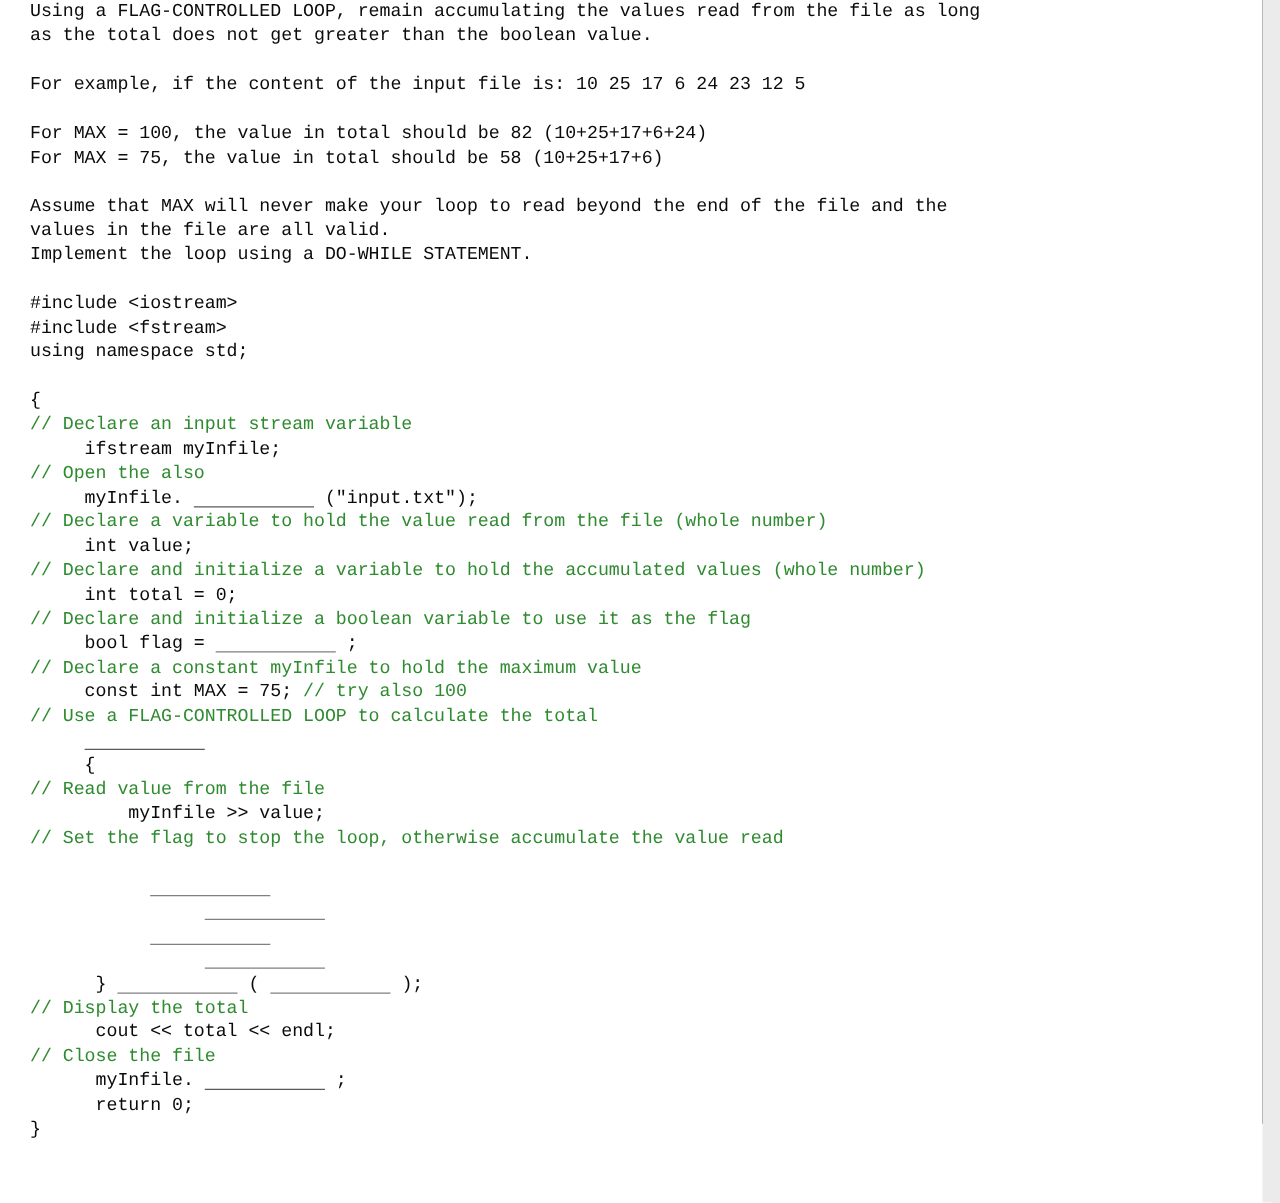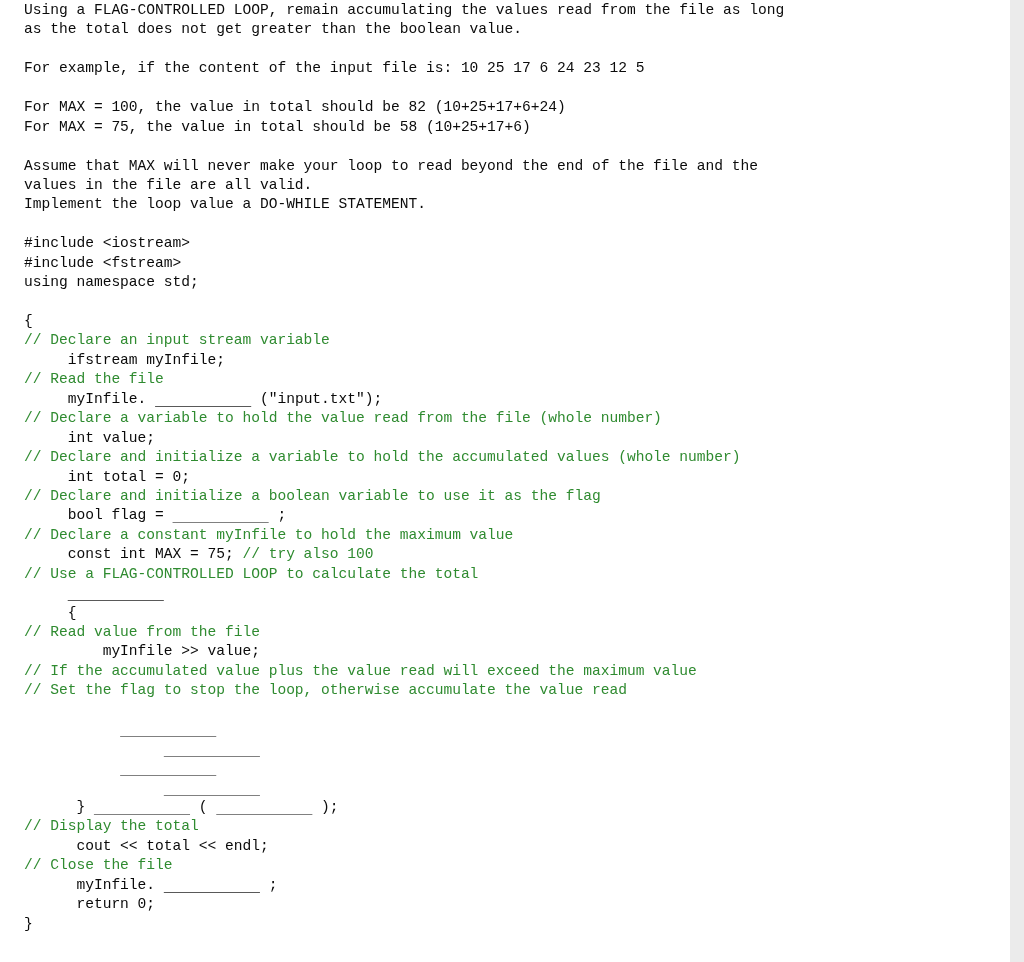--- a/index.html
+++ b/index.html
@@ -92,37 +92,37 @@
         <div class="line prose">Using a FLAG-CONTROLLED LOOP, remain accumulating the values read from the file as long</div>
         <div class="line prose">as the total does not get greater than the boolean value.</div>
         <div class="line blankline">&nbsp;</div>
         <div class="line prose">For example, if the content of the input file is: 10 25 17 6 24 23 12 5</div>
         <div class="line blankline">&nbsp;</div>
         <div class="line prose">For MAX = 100, the value in total should be 82 (10+25+17+6+24)</div>
         <div class="line prose">For MAX = 75, the value in total should be 58 (10+25+17+6)</div>
         <div class="line blankline">&nbsp;</div>
         <div class="line prose">Assume that MAX will never make your loop to read beyond the end of the file and the</div>
         <div class="line prose">values in the file are all valid.</div>
-        <div class="line prose">Implement the loop value a DO-WHILE STATEMENT.</div>
+        <div class="line prose">Implement the loop using a DO-WHILE STATEMENT.</div>
       </div>
 
       <div class="line blankline">&nbsp;</div>
 
       <div>
 
         <div class="line code">#include &lt;iostream&gt;</div>
         <div class="line code">#include &lt;fstream&gt;</div>
         <div class="line code">using namespace std;</div>
         <div class="line blankline">&nbsp;</div>
         <div class="line code">{</div>
 
         <div class="line comment">// Declare an input stream variable</div>
         <div class="line code">     ifstream myInfile;</div>
 
-        <div class="line comment">// Read the file</div>
+        <div class="line comment">// Open the also</div>
         <div class="line"><span class="code">     myInfile. </span><span class="blank">___________</span><span class="code"> ("input.txt");</span></div>
 
         <div class="line comment">// Declare a variable to hold the value read from the file (whole number)</div>
         <div class="line code">     int value;</div>
 
         <div class="line comment">// Declare and initialize a variable to hold the accumulated values (whole number)</div>
         <div class="line code">     int total = 0;</div>
 
         <div class="line comment">// Declare and initialize a boolean variable to use it as the flag</div>
         <div class="line"><span class="code">     bool flag = </span><span class="gapblank">___________</span><span class="code"> ;</span></div>
@@ -131,21 +131,20 @@
         <div class="line"><span class="code">     const int MAX = 75; </span><span class="comment">// try also 100</span></div>
 
         <div class="line comment">// Use a FLAG-CONTROLLED LOOP to calculate the total</div>
 
         <div class="line"><span class="code">     </span><span class="blank">___________</span></div>
         <div class="line code">     {</div>
 
         <div class="line comment">// Read value from the file</div>
         <div class="line code">         myInfile &gt;&gt; value;</div>
 
-        <div class="line comment">// If the accumulated value plus the value read will exceed the maximum value</div>
         <div class="line comment">// Set the flag to stop the loop, otherwise accumulate the value read</div>
 
         <div class="line blankline">&nbsp;</div>
 
         <div class="line"><span class="code">           </span><span class="gapblank">___________</span></div>
         <div class="line"><span class="code">                </span><span class="gapblank">___________</span></div>
         <div class="line"><span class="code">           </span><span class="gapblank">___________</span></div>
         <div class="line"><span class="code">                </span><span class="gapblank">___________</span></div>
 
         <div class="line"><span class="code">      } </span><span class="gapblank">___________</span><span class="code"> ( </span><span class="gapblank">___________</span><span class="code"> );</span></div>

